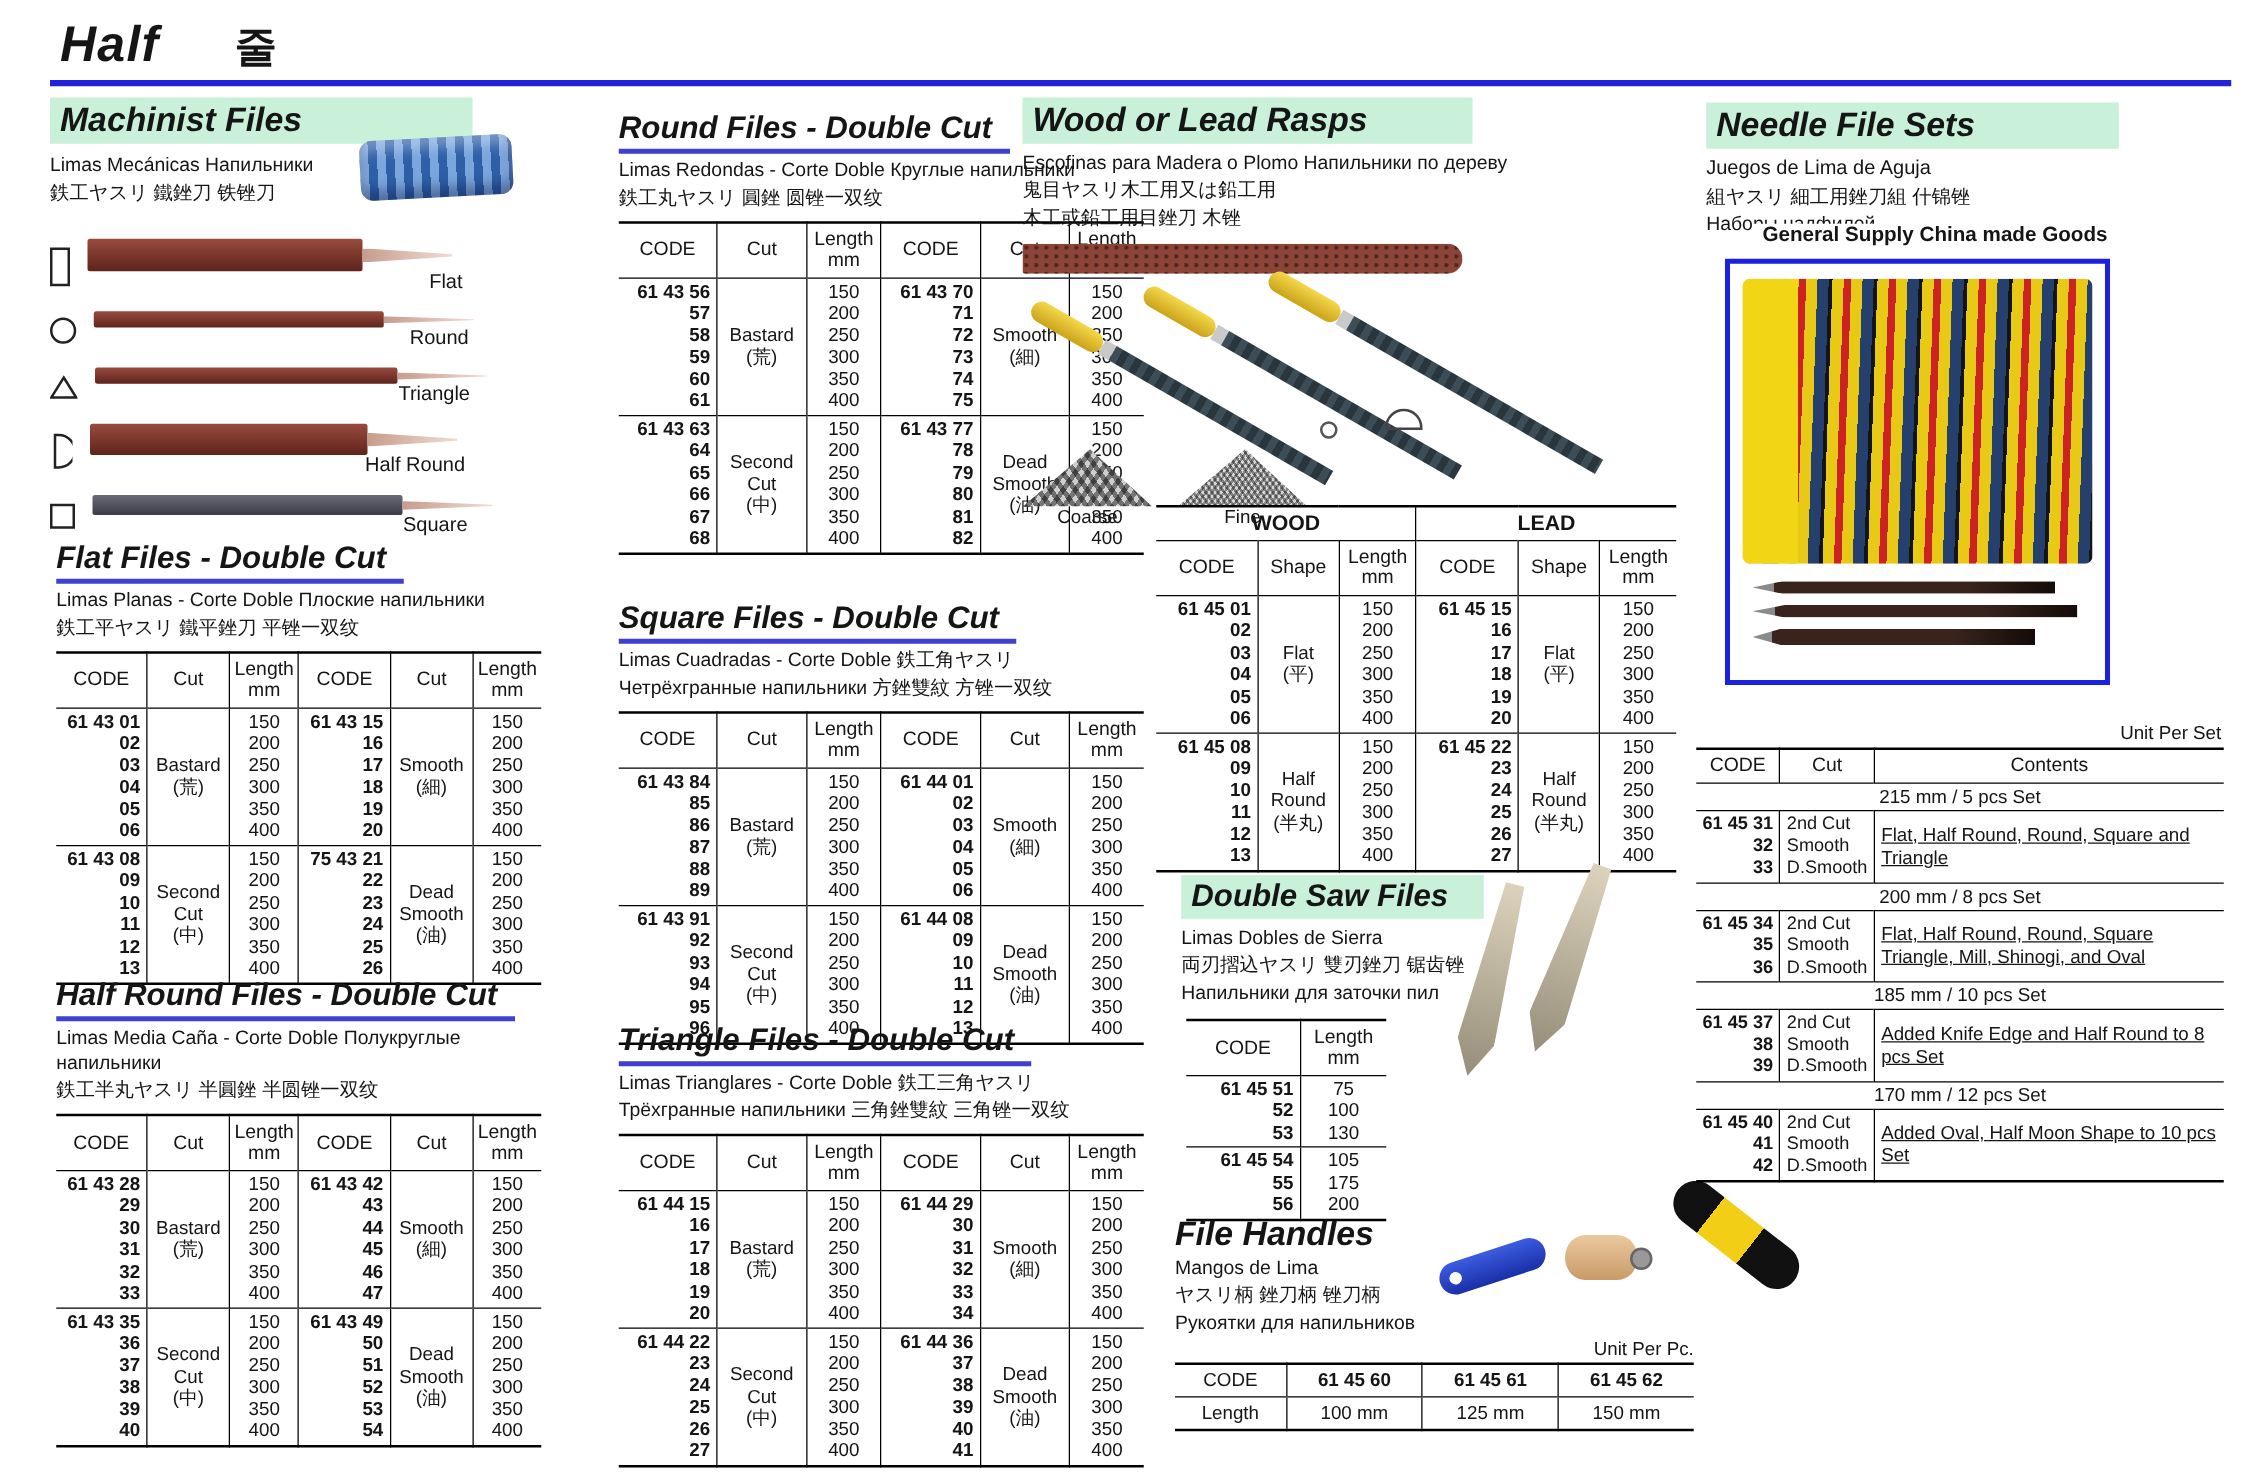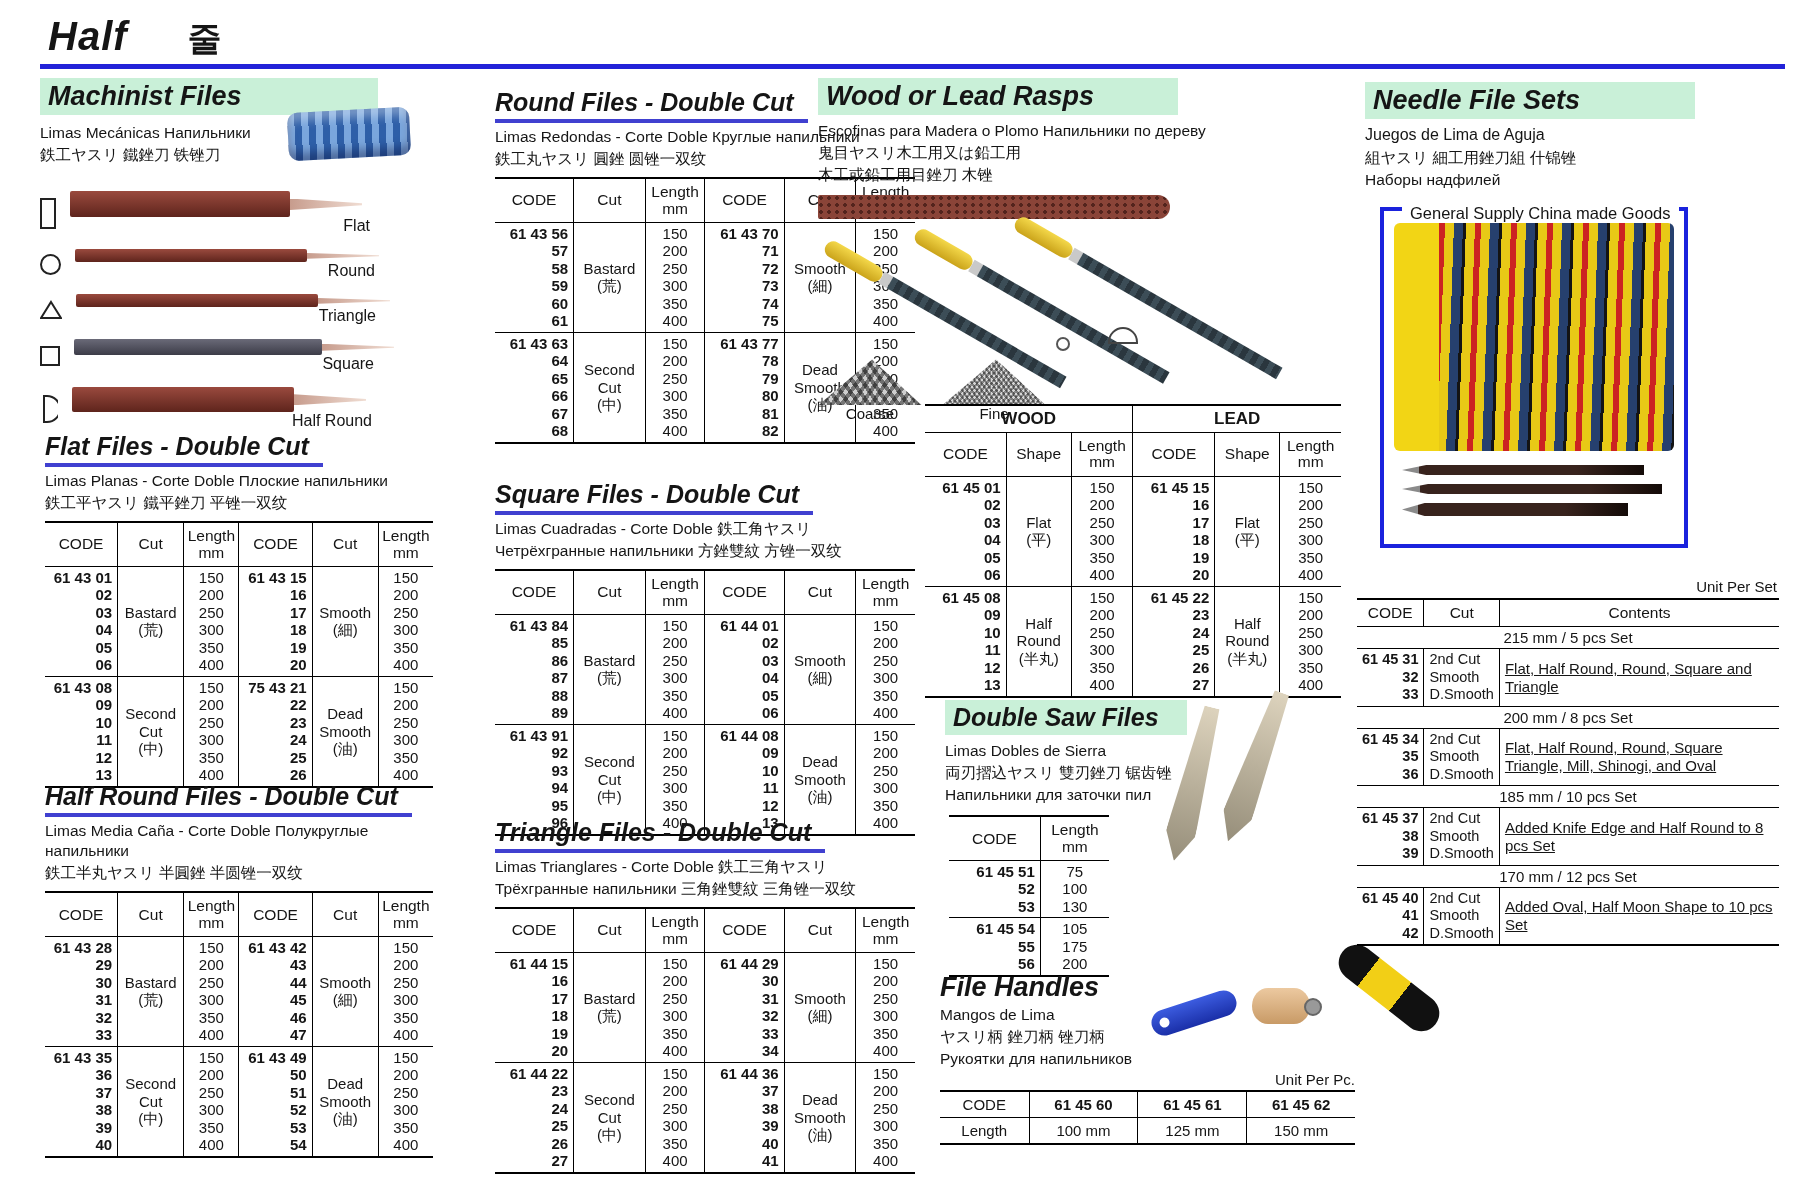--- a/index.html
+++ b/index.html
@@ -117,33 +117,33 @@
     <div class="mrow">
       <svg class="shape-icon" style="border:none;" width="22" height="20">
           <polygon points="11,2 21,18 1,18" fill="none" stroke="#222" stroke-width="2"></polygon>
         </svg>
       <div class="fwrap">
           <div class="fbar" style="width:242px;height:13px;"></div>
       <div class="flabel">Triangle</div>
         </div>
     </div>
     <div class="mrow">
-      <span class="shape-icon sh-square"></span>
-      <div class="fwrap">
-          <div class="fbar" style="width:248px;height:16px;background:linear-gradient(180deg,#6a6a78,#3c3c48);"></div>
-      <div class="flabel">Square</div>
-        </div>
-    </div>
-    <div class="mrow">
       <svg class="shape-icon" style="border:none;" width="18" height="30">
           <path d="M4,2 L7,2 A13,13 0 0 1 7,28 L4,28 Z" fill="none" stroke="#222" stroke-width="2"></path>
         </svg>
       <div class="fwrap">
           <div class="fbar" style="width:222px;height:25px;"></div>
       <div class="flabel">Half Round</div>
+        </div>
+    </div>
+    <div class="mrow">
+      <span class="shape-icon sh-square"></span>
+      <div class="fwrap">
+          <div class="fbar" style="width:248px;height:16px;background:linear-gradient(180deg,#6a6a78,#3c3c48);"></div>
+      <div class="flabel">Square</div>
         </div>
     </div>
   </div>
 </div>
 
 <div class="abs" style="left:45px;top:432px;width:388px;">
   <div class="sec-title-wrap"><span class="blue-h">Flat Files - Double Cut</span></div>
   <div class="sub">Limas Planas - Corte Doble Плоские напильники</div>
   <div class="sub">鉄工平ヤスリ 鐵平銼刀 平锉一双纹</div>
   <div style="margin-top:8px;" class="six">
@@ -981,21 +981,21 @@
   <div class="sub">Наборы надфилей</div>
 </div>
 <div class="needle-box" style="left:1380px;top:207px;width:300px;height:333px;">
   <div class="pouch"></div>
   <div style="position:absolute;left:0;right:0;top:245px;">
     <div class="nfile" style="margin-right:40px;"></div>
     <div class="nfile" style="margin-right:22px;"></div>
     <div class="nfile" style="height:13px;margin-right:56px;"></div>
   </div>
 </div>
-<div class="supply-note" style="left:1402px;top:204px;">General Supply China made Goods</div>
+<div class="supply-note" style="left:1402px;top:179px;font-weight:bold;">General Supply China made Goods</div>
 <div class="abs unit-note" style="left:1357px;top:578px;width:420px;">Unit Per Set</div>
 <div class="abs needle-table" style="left:1357px;top:598px;width:422px;">
     <table class="grid">
       <tbody>
         <tr class="hdr">
           <th>CODE</th>
           <th>Cut</th>
           <th>Contents</th>
         </tr>
         <tr class="setrow">

